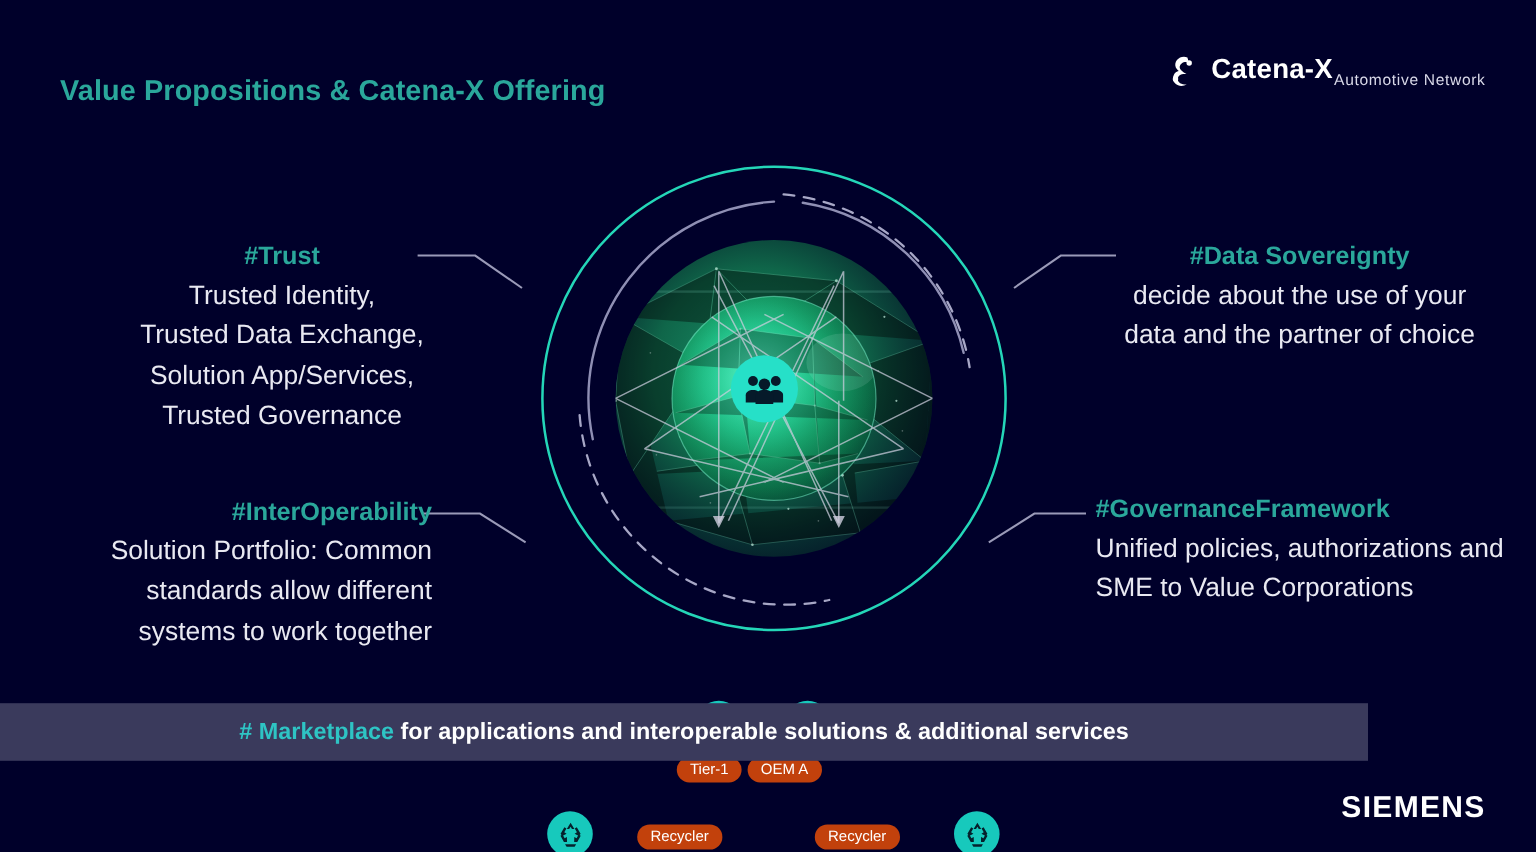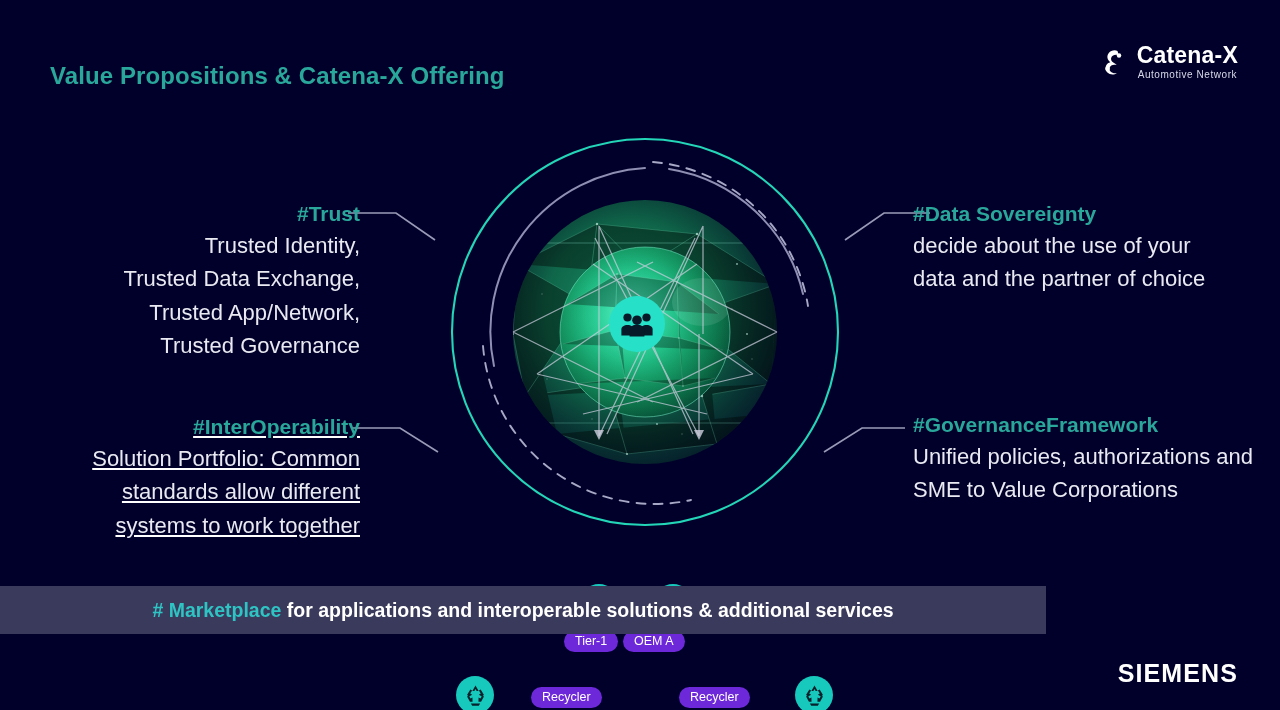--- a/index.html
+++ b/index.html
@@ -32,54 +32,54 @@
   
   #catena-logo {
     position: absolute;
     right: 42px;
     top: 44px;
     display: flex;
     align-items: center;
     gap: 9px;
   }
   #catena-logo .mark { width: 30px; height: 30px; flex: 0 0 auto; }
-  #catena-logo .wordmark { display: flex; flex-direction: column; line-height: 1; }
+  #catena-logo .wordmark { display: flex; flex-direction: row; line-height: 1; }
   #catena-logo .wordmark .name {
     font-size: 23px;
     font-weight: 600;
     color: #ffffff;
     letter-spacing: 0.2px;
   }
   #catena-logo .wordmark .sub {
-    font-size: 10px;
+    font-size: 13px;
     color: #d8d8e8;
     letter-spacing: 0.55px;
-    margin-top: 3px;
+    margin-top: 14px;
     margin-left: 1px;
   }
 
   
   .callout { position: absolute; }
   .callout .heading {
     color: #2aa79b;
     font-weight: bold;
     font-size: 21px;
     white-space: nowrap;
     margin-bottom: 3px;
   }
   .callout .body {
     color: #e9e9f2;
     font-size: 22px;
     line-height: 1.52;
   }
   .callout .body div { white-space: nowrap; }
 
-  #callout-trust { left: 110px; top: 202px; width: 250px; text-align: right; }
-  #callout-interoperability { left: 80px; top: 415px; width: 280px; text-align: right; text-decoration: underline; }
-  #callout-data-sovereignty { left: 913px; top: 202px; width: 340px; text-align: left; }
+  #callout-trust { left: 110px; top: 202px; width: 250px; text-align: center; }
+  #callout-interoperability { left: 80px; top: 415px; width: 280px; text-align: right; }
+  #callout-data-sovereignty { left: 913px; top: 202px; width: 340px; text-align: center; }
   #callout-governance { left: 913px; top: 413px; width: 345px; text-align: left; }
 
   
   #connectors {
     position: absolute;
     left: 0; top: 0;
     width: 1280px; height: 710px;
     pointer-events: none;
   }
 
@@ -99,21 +99,21 @@
     width: 38px; height: 38px;
     border-radius: 50%;
     background: #17c9bc;
     display: flex;
     align-items: center;
     justify-content: center;
   }
   .node-circle svg { display: block; }
   .node-pill {
     position: absolute;
-    background: #6d28d9;
+    background: #c2410c;
     color: #ffffff;
     font-size: 12.5px;
     border-radius: 11px;
     padding: 3px 11px 4px;
     white-space: nowrap;
     line-height: 1.15;
   }
   #hub {
     position: absolute;
     left: 162px; top: 162px;
@@ -123,21 +123,21 @@
     display: flex;
     align-items: center;
     justify-content: center;
   }
 
   
   #marketplace-band {
     position: absolute;
     left: 0;
     top: 586px;
-    width: 1046px;
+    width: 1140px;
     height: 48px;
     background: #3a3a5c;
     display: flex;
     align-items: center;
     justify-content: center;
   }
   #marketplace-band .line {
     font-size: 19.5px;
     font-weight: bold;
     white-space: nowrap;
@@ -182,21 +182,21 @@
     <path d="M352 428 H 400 L 438 452"></path>
     <path d="M905 428 H 862 L 824 452"></path>
   </g>
 </svg>
 
 <div class="callout" id="callout-trust">
   <div class="heading">#Trust</div>
   <div class="body">
     <div>Trusted Identity,</div>
     <div>Trusted Data Exchange,</div>
-    <div>Trusted App/Network,</div>
+    <div>Solution App/Services,</div>
     <div>Trusted Governance</div>
   </div>
 </div>
 
 <div class="callout" id="callout-data-sovereignty">
   <div class="heading">#Data Sovereignty</div>
   <div class="body">
     <div>decide about the use of your</div>
     <div>data and the partner of choice</div>
   </div>

